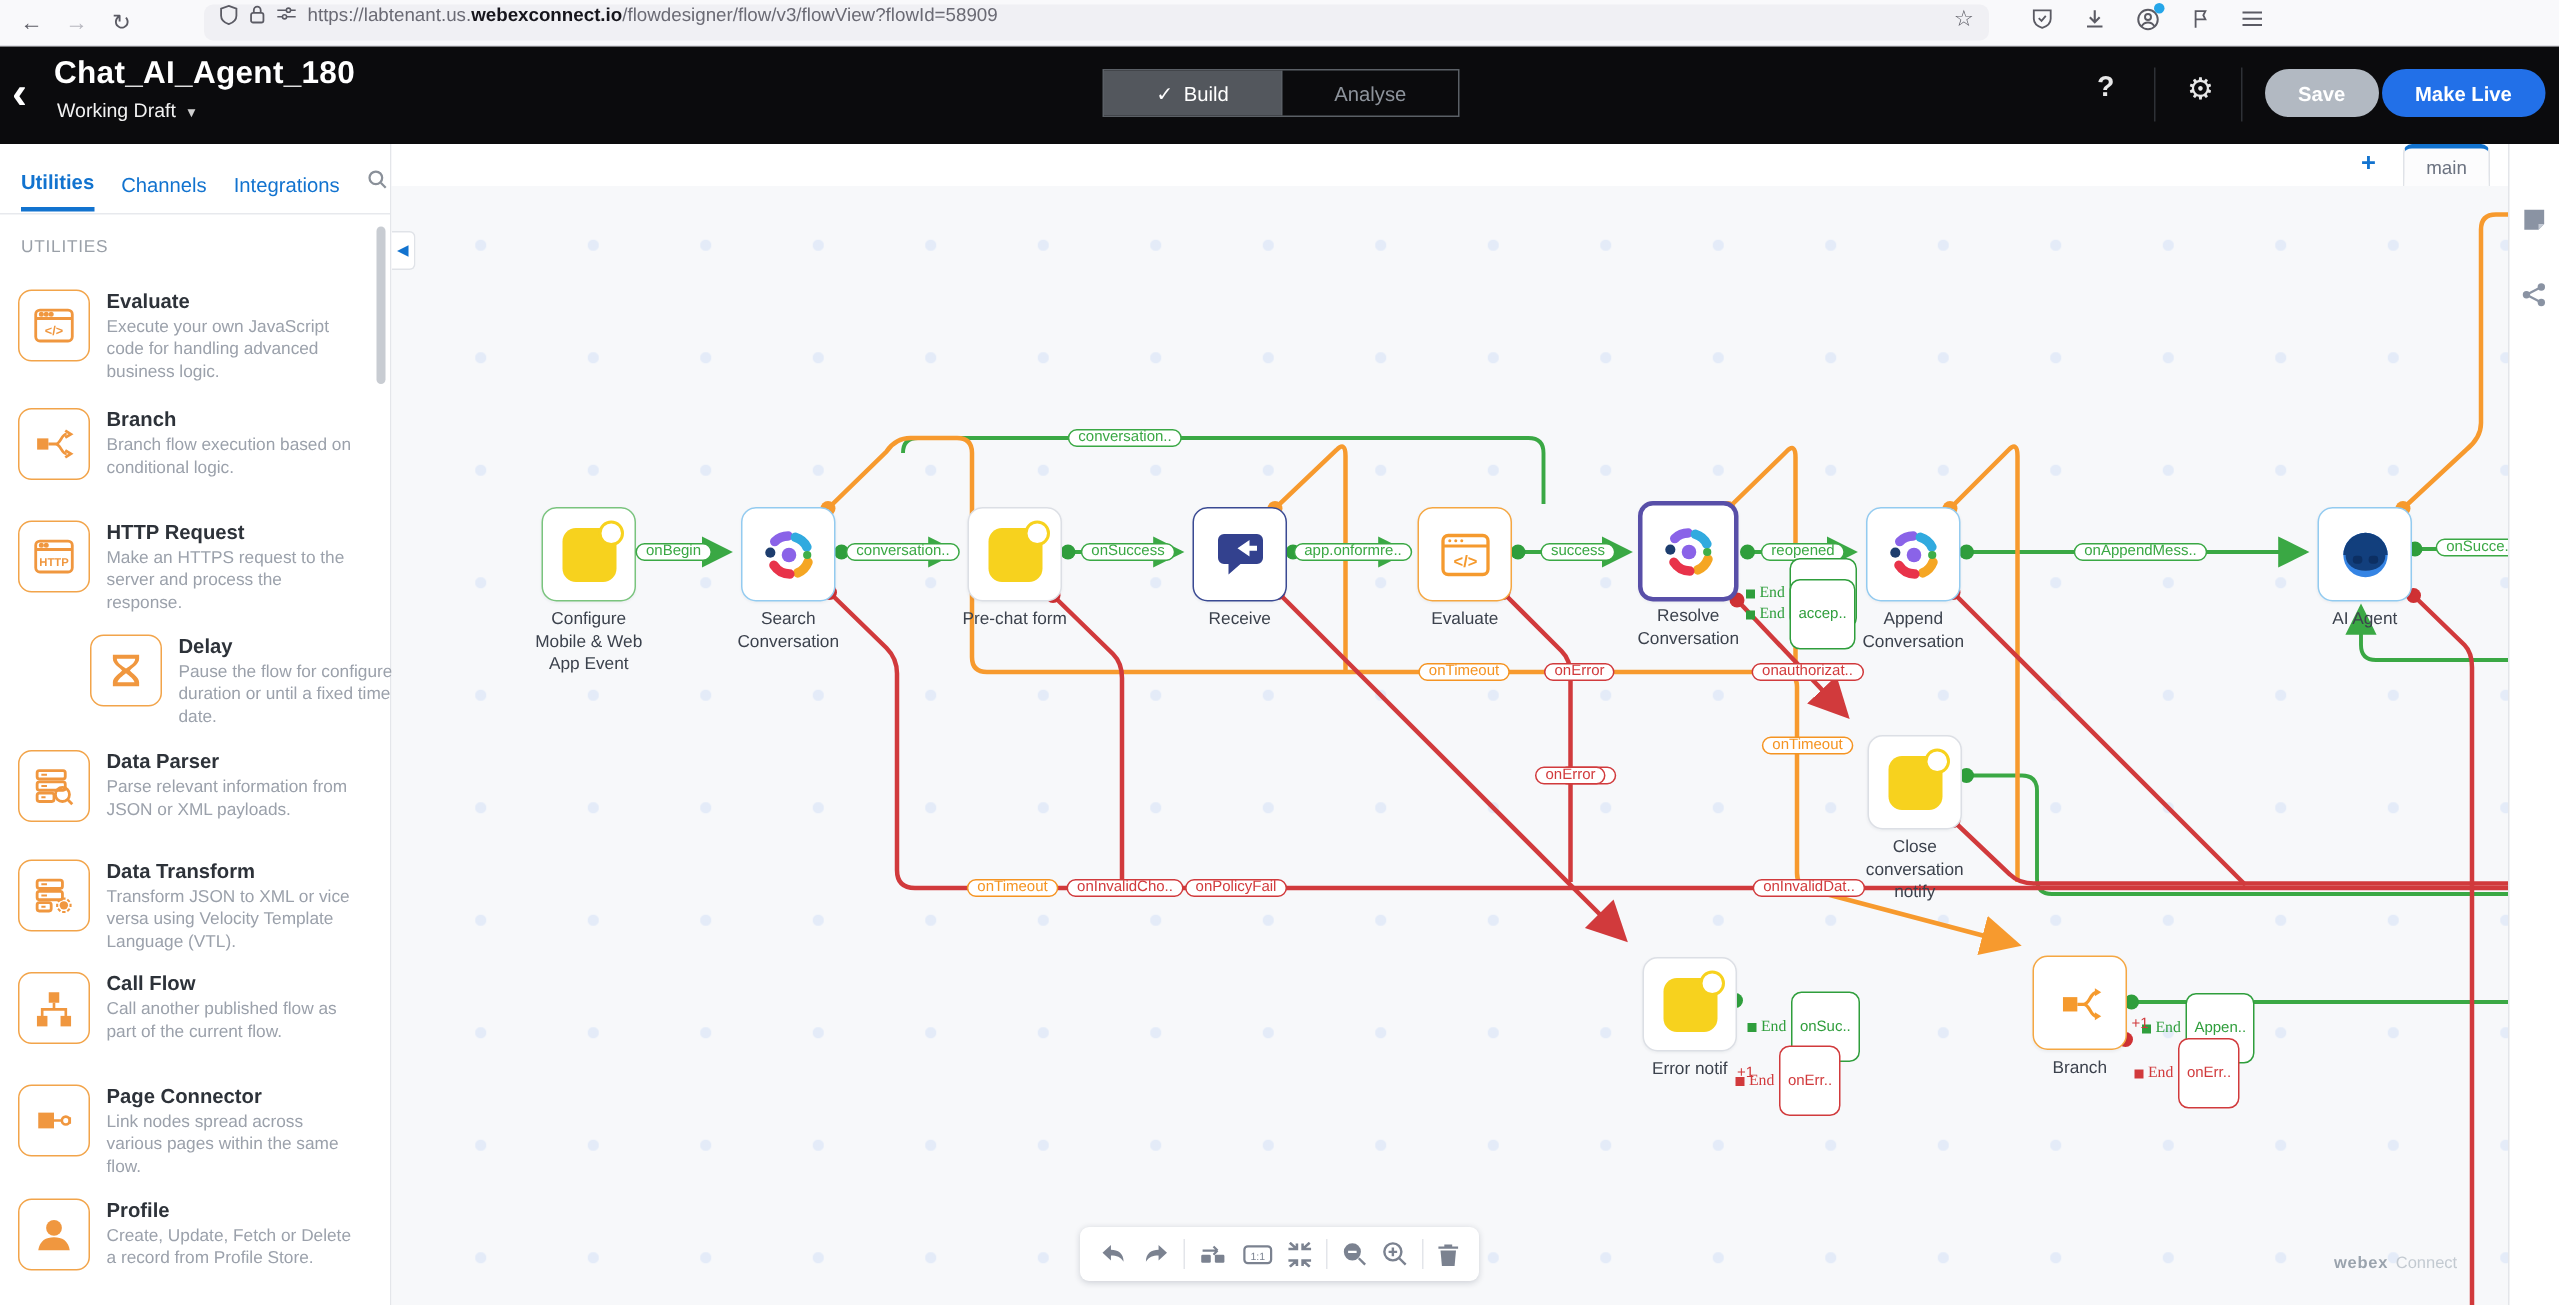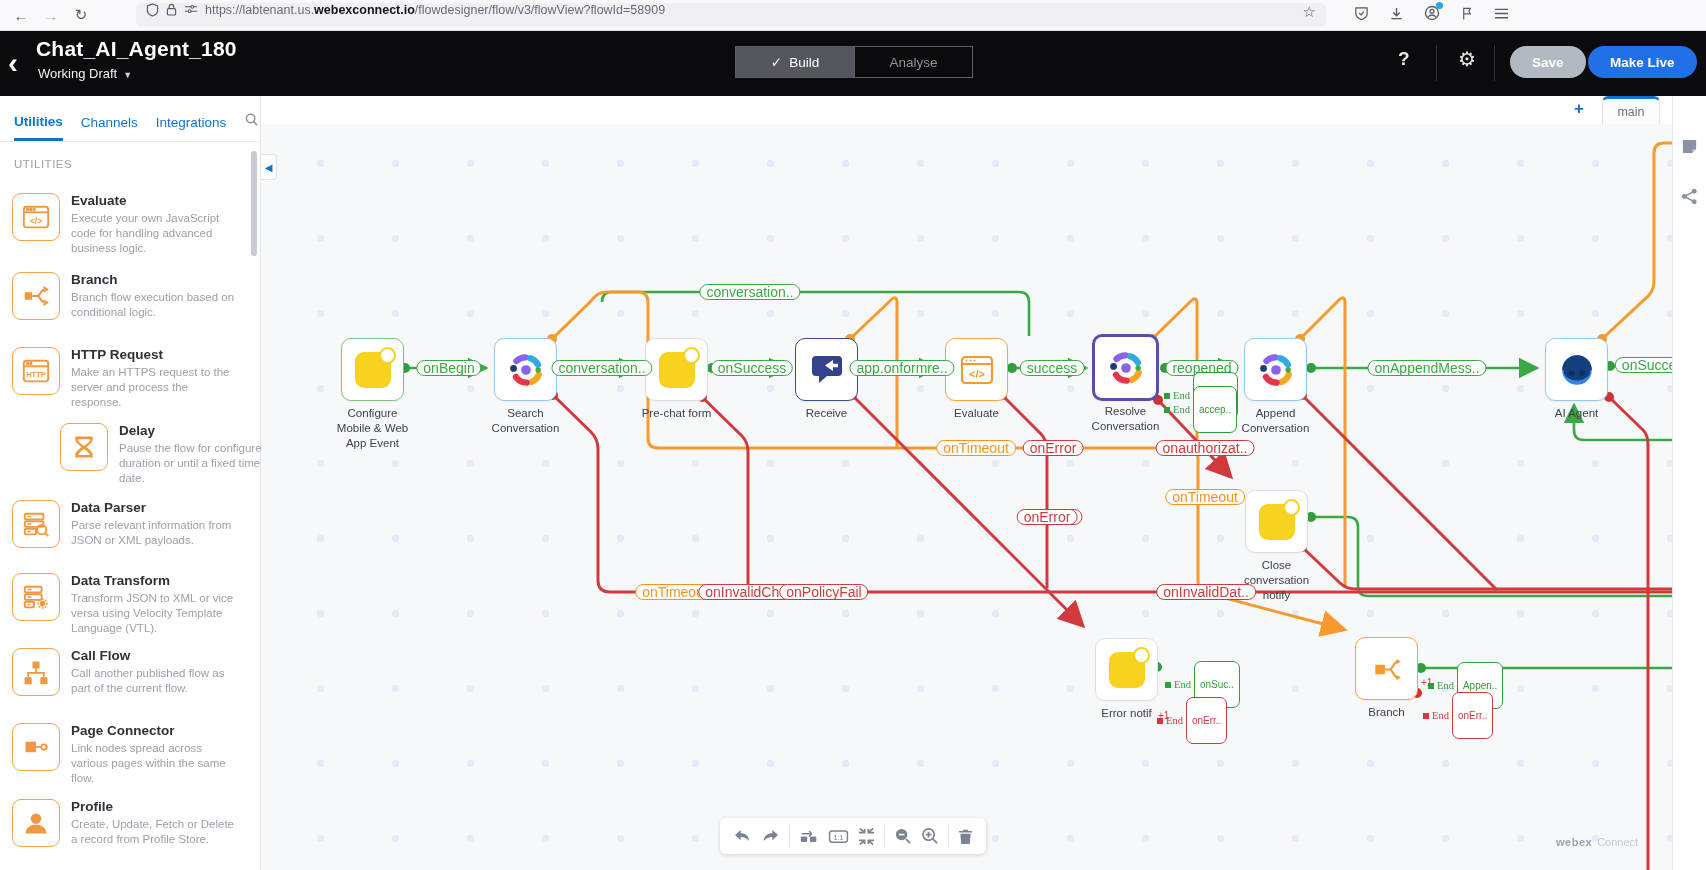--- a/index.html
+++ b/index.html
@@ -62,21 +62,21 @@
   svg.wires { position:absolute; left:0; top:0; width:1411px; height:774px; }
 
   .node { position:absolute; width:63px; height:63px; background:#fff; border:1.5px solid #d9dde3; border-radius:10px; display:flex; align-items:center; justify-content:center; box-shadow:0 1px 2px rgba(25,35,60,.05); }
   .node .lbl { position:absolute; top:67px; left:50%; transform:translateX(-50%); text-align:center; font-size:11.5px; color:#3c424d; white-space:pre-line; line-height:1.3; width:130px; }
   .b-green { border-color:#7ac47e; } .b-blue { border-color:#93cbf0; } .b-navy { border-color:#3a4a93; }
   .b-orange { border-color:#f5a742; } .b-purple { border-color:#584fa8; border-width:3px; } .b-gray { border-color:#dcdfe5; }
 
   .yicon { position:relative; width:36px; height:36px; background:#f7d21e; border-radius:9px; }
   .yicon::after { content:""; position:absolute; right:-5px; top:-5px; width:13px; height:13px; background:#fff; border:2px solid #f7d21e; border-radius:50%; }
 
-  .pill { position:absolute; transform:translate(-50%,-50%); border:1px solid; border-radius:8px; background:#fff; font-size:14px; line-height:1; padding:0 6px; white-space:nowrap; z-index:5; }
+  .pill { position:absolute; transform:translate(-50%,-50%); border:1px solid; border-radius:8px; background:#fff; font-size:10px; line-height:1; padding:0 6px; white-space:nowrap; z-index:5; }
   .pg { color:#3aa844; border-color:#3aa844; } .pr { color:#d13a3c; border-color:#d13a3c; } .po { color:#f59422; border-color:#f59422; }
   .endrow { position:absolute; display:flex; align-items:center; gap:3px; font-size:10.5px; font-family:"Liberation Serif",serif; z-index:5; }
   .endrow .sq { width:6px; height:6px; background:currentColor; }
   .endrow.eg { color:#2f9e3c; } .endrow.er { color:#d13a3c; }
   .endrow .pill2 { border:1px solid; border-radius:7px; background:#fff; padding:17px 5px; font-size:10px; font-family:"Liberation Sans",sans-serif; }
   .plus1 { position:absolute; color:#d13a3c; font-size:10px; z-index:5; }
 
   
   #ctoolbar { position:absolute; left:459px; top:722px; width:266px; height:36px; background:#fff; border-radius:6px; box-shadow:0 1px 4px rgba(30,40,60,.18); display:flex; align-items:center; justify-content:space-around; padding:0 8px; z-index:8; }
   .tico { color:#7b8290; font-size:15px; cursor:pointer; display:flex; align-items:center; }
@@ -412,21 +412,21 @@
           <circle cx="897" cy="304" r="5"></circle>
           <circle cx="1041" cy="299" r="5"></circle>
           <circle cx="1348" cy="301" r="5"></circle>
           <circle cx="1041" cy="451" r="5"></circle>
           <circle cx="889" cy="599" r="5"></circle>
           <circle cx="1156" cy="597" r="5"></circle>
       </g>
     </g>
   </svg>
 
-  <div class="node b-green" style="left:80px; top:242px;text-decoration:underline;">
+  <div class="node b-green" style="left:100px; top:242px;text-decoration:underline;">
     <div class="yicon"></div>
     <div class="lbl">Configure
 Mobile &amp; Web
 App Event</div>
   </div>
 
   <div class="node b-blue" style="left:233px; top:242px;">
     <svg width="38" height="38" viewBox="0 0 36 36">
       <g fill="none" stroke-linecap="round" stroke-width="6">
         <path d="M9 9.5 A12 12 0 0 1 17.5 6" stroke="#8a63e8"></path>

